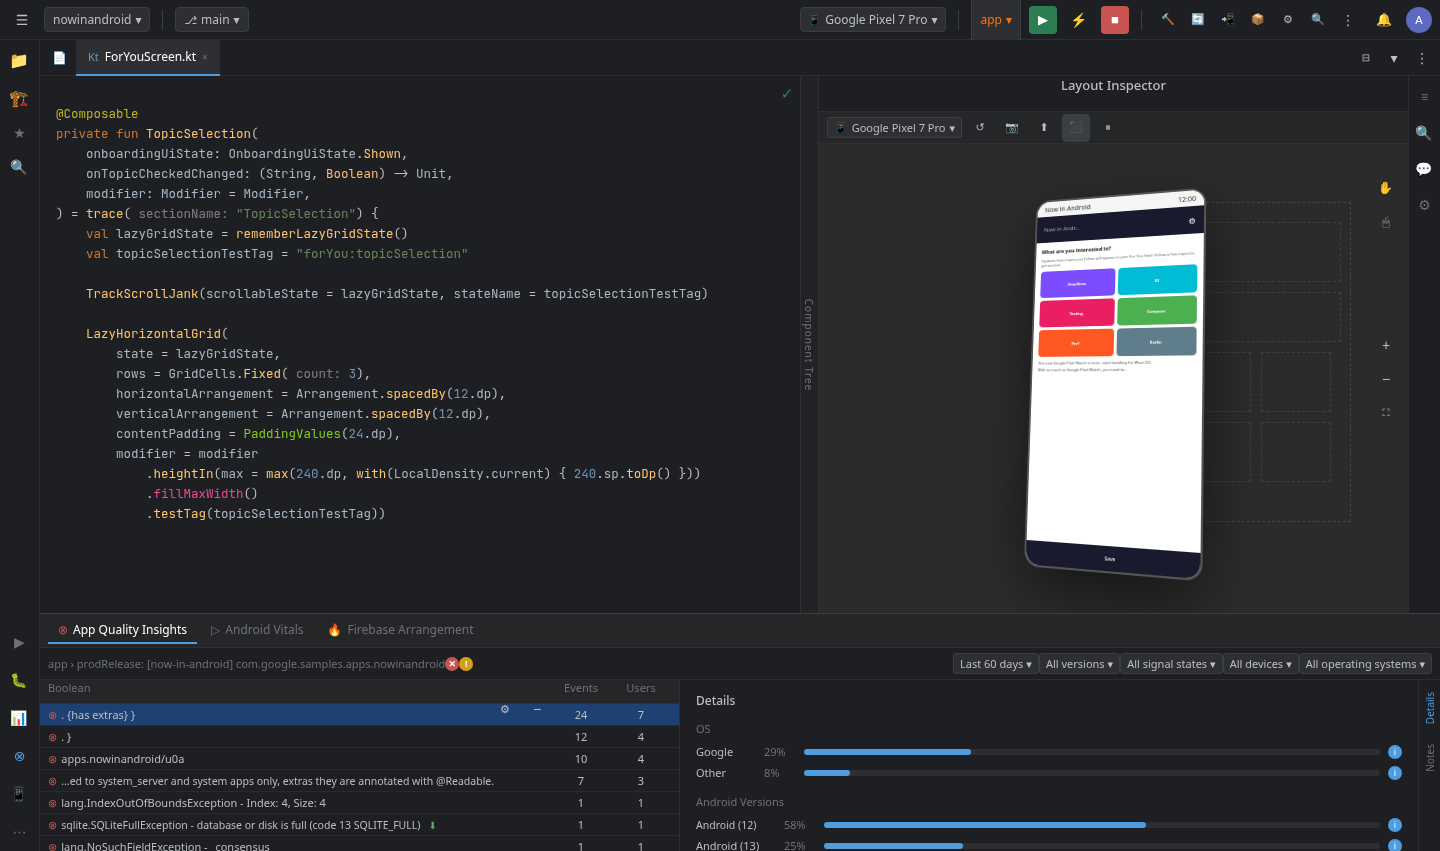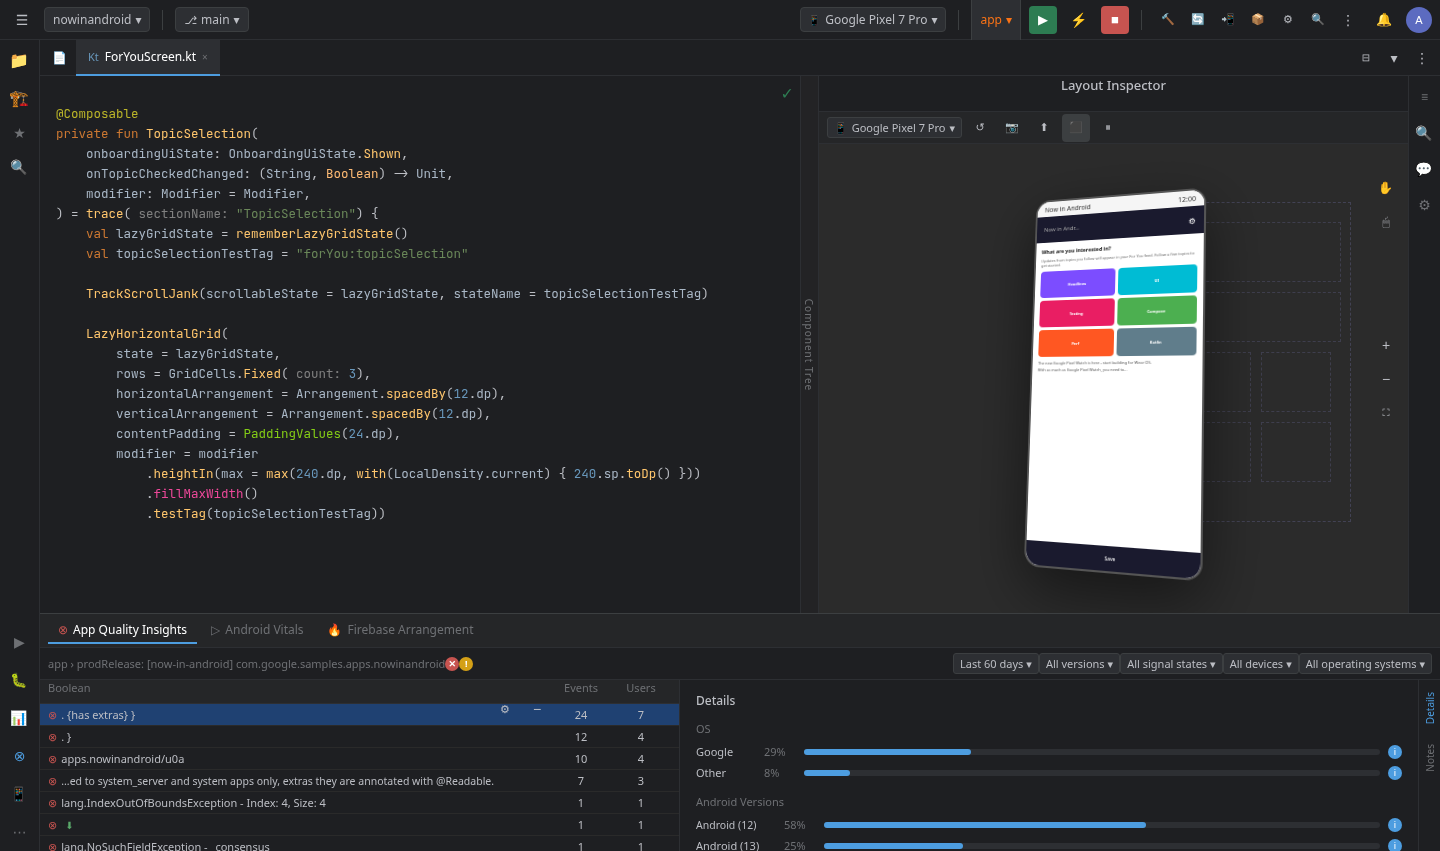--- a/index.html
+++ b/index.html
@@ -733,20 +733,21 @@
             <div class="issue-text">
               <span class="error-icon">⊗</span>
               <span>lang.IndexOutOfBoundsException - Index: 4, Size: 4</span>
             </div>
             <div class="issue-num">1</div>
             <div class="issue-num">1</div>
           </div>
           <div class="issue-row">
             <div class="issue-text">
               <span class="error-icon">⊗</span>
+              <span style="font-size:10.5px">sqlite.SQLiteFullException - database or disk is full (code 13 SQLITE_FULL)</span>
               <span style="color:#59a869; font-size:10px; margin-left:4px">⬇</span>
             </div>
             <div class="issue-num">1</div>
             <div class="issue-num">1</div>
           </div>
           <div class="issue-row">
             <div class="issue-text">
               <span class="error-icon">⊗</span>
               <span>lang.NoSuchFieldException - _consensus</span>
             </div>

